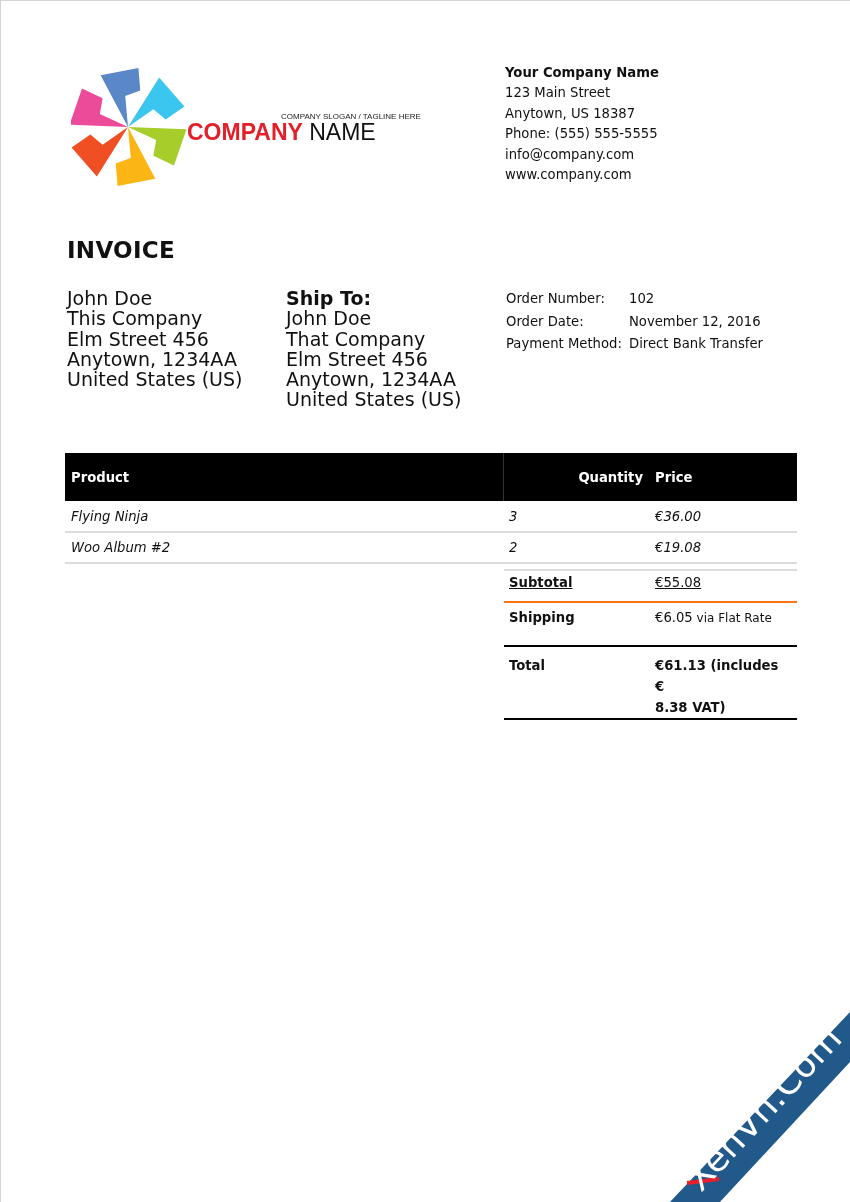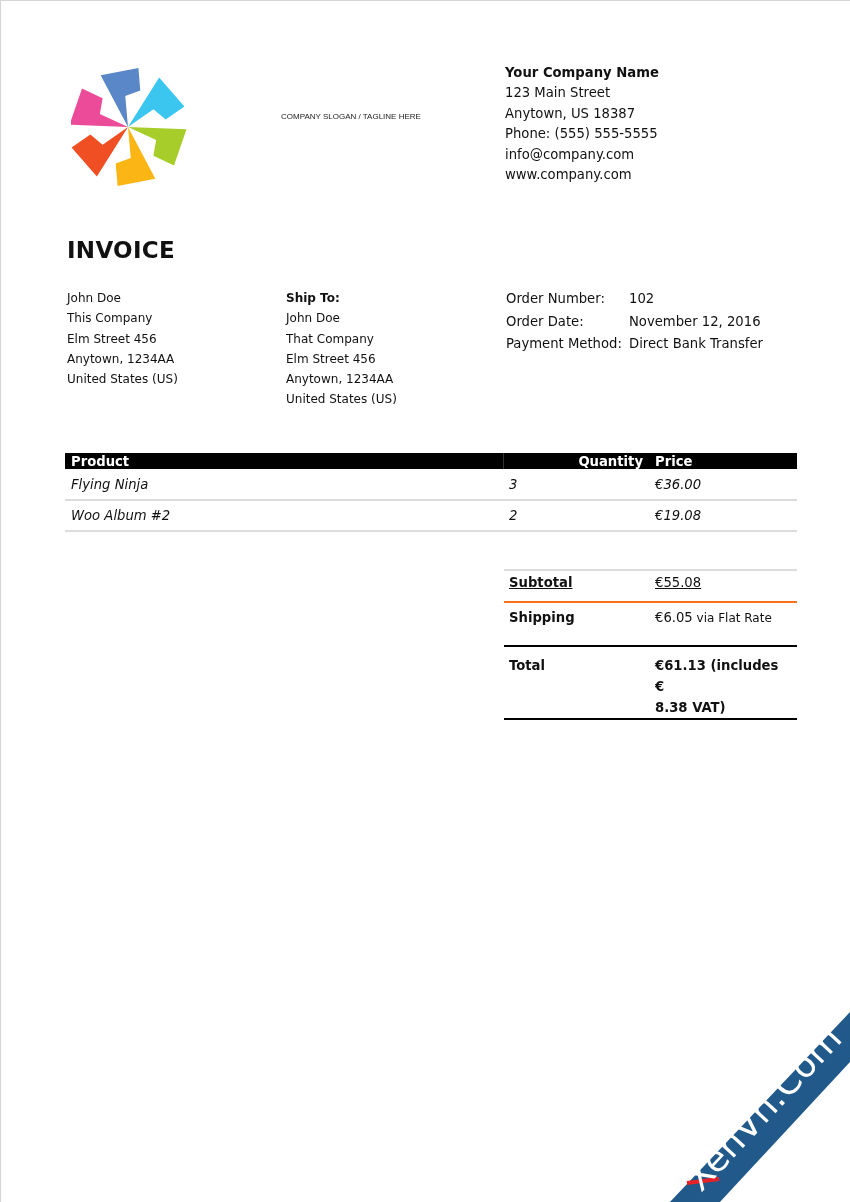--- a/index.html
+++ b/index.html
@@ -29,34 +29,34 @@
     }
     .logo .cname .red { color: #e3202a; font-weight: bold; }
     .logo .cname .blk { color: #111; }
 
     
     .company-info { position: absolute; left: 504px; top: 62px; font-size: 13.2px; line-height: 20.4px; }
     .company-info .name { font-weight: bold; }
 
     .invoice-title { position: absolute; left: 66px; top: 236px; font-size: 23px; font-weight: bold; letter-spacing: 0.3px; }
 
-    .addr { position: absolute; font-size: 12px; line-height: 20.3px; white-space: nowrap; }
+    .addr { position: absolute; font-size: 19px; line-height: 20.3px; white-space: nowrap; }
     .billing { left: 66px; top: 287px; }
     .shipping { left: 285px; top: 287px; }
     .shipping .hdr { font-weight: bold; }
 
     .order-meta { position: absolute; left: 505px; top: 287px; font-size: 13.2px; line-height: 22.5px; }
     .order-meta .row { display: flex; white-space: nowrap; }
     .order-meta .lbl { width: 123px; }
 
     
     .products { position: absolute; left: 64px; top: 452px; width: 732px; border-collapse: collapse; font-size: 13.2px; }
     .products th {
       background: #000; color: #fff; text-align: left; font-weight: bold;
-      height: 16px; padding: 0 6px;
+      height: 48px; padding: 0 6px;
     }
     .products th.qty { border-left: 1px solid #333; }
     .products td { height: 31px; padding: 0 6px; border-bottom: 2px solid #dcdcdc; font-style: italic; }
     .products .c1 { width: 438px; }
     .products .c2 { width: 146px; text-align: right; }
 
     
     .totals { position: absolute; left: 503px; top: 568px; width: 293px; border-collapse: collapse; font-size: 13.2px; border-top: 2px solid #dcdcdc; }
     .totals td { padding: 0 5px; vertical-align: top; }
     .totals .lbl { width: 146px; font-weight: bold; }
@@ -91,20 +91,23 @@
           </g>
         <g transform="rotate(220)">
             <path d="M0 0 L-8 -58 L30 -52 L24 -30 L8 -30 Z" fill="#f04e23"></path>
           </g>
         <g transform="rotate(280)">
             <path d="M0 0 L-8 -58 L30 -52 L24 -30 L8 -30 Z" fill="#ec4b9a"></path>
           </g>
       </g>
     </svg>
     <div class="slogan">COMPANY SLOGAN / TAGLINE HERE</div>
+    <div class="cname">
+      <span class="red">COMPANY</span><span class="blk"> NAME</span>
+    </div>
   </div>
 
   <div class="company-info">
     <div class="name">Your Company Name</div>
     <div>123 Main Street</div>
     <div>Anytown, US 18387</div>
     <div>Phone: (555) 555-5555</div>
     <div>info@company.com</div>
     <div>www.company.com</div>
   </div>

